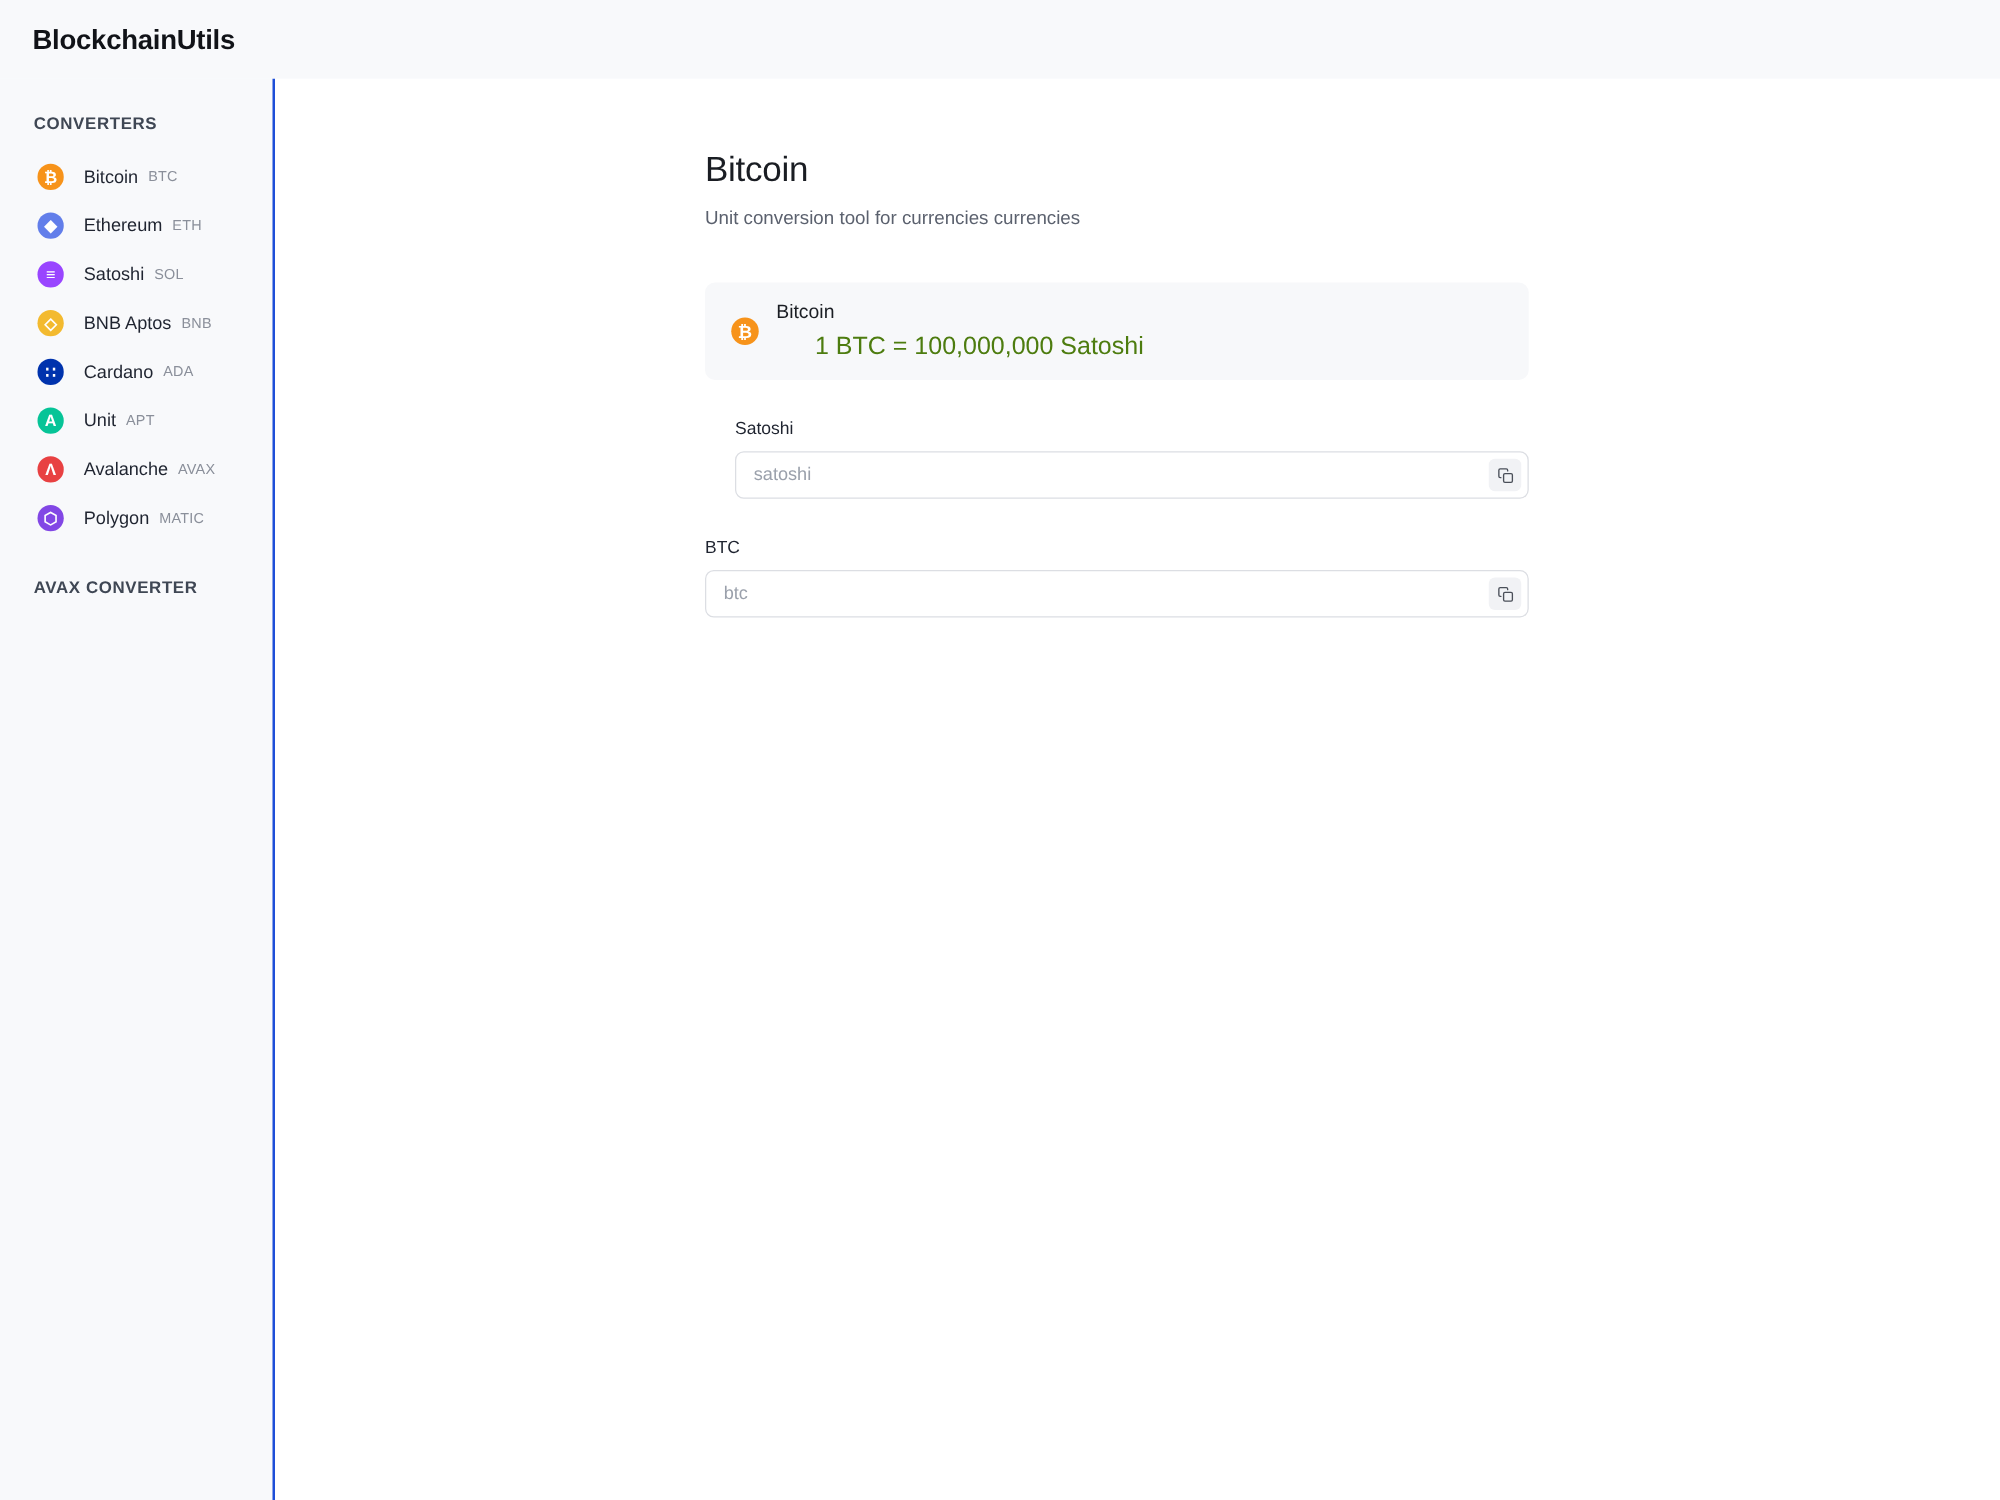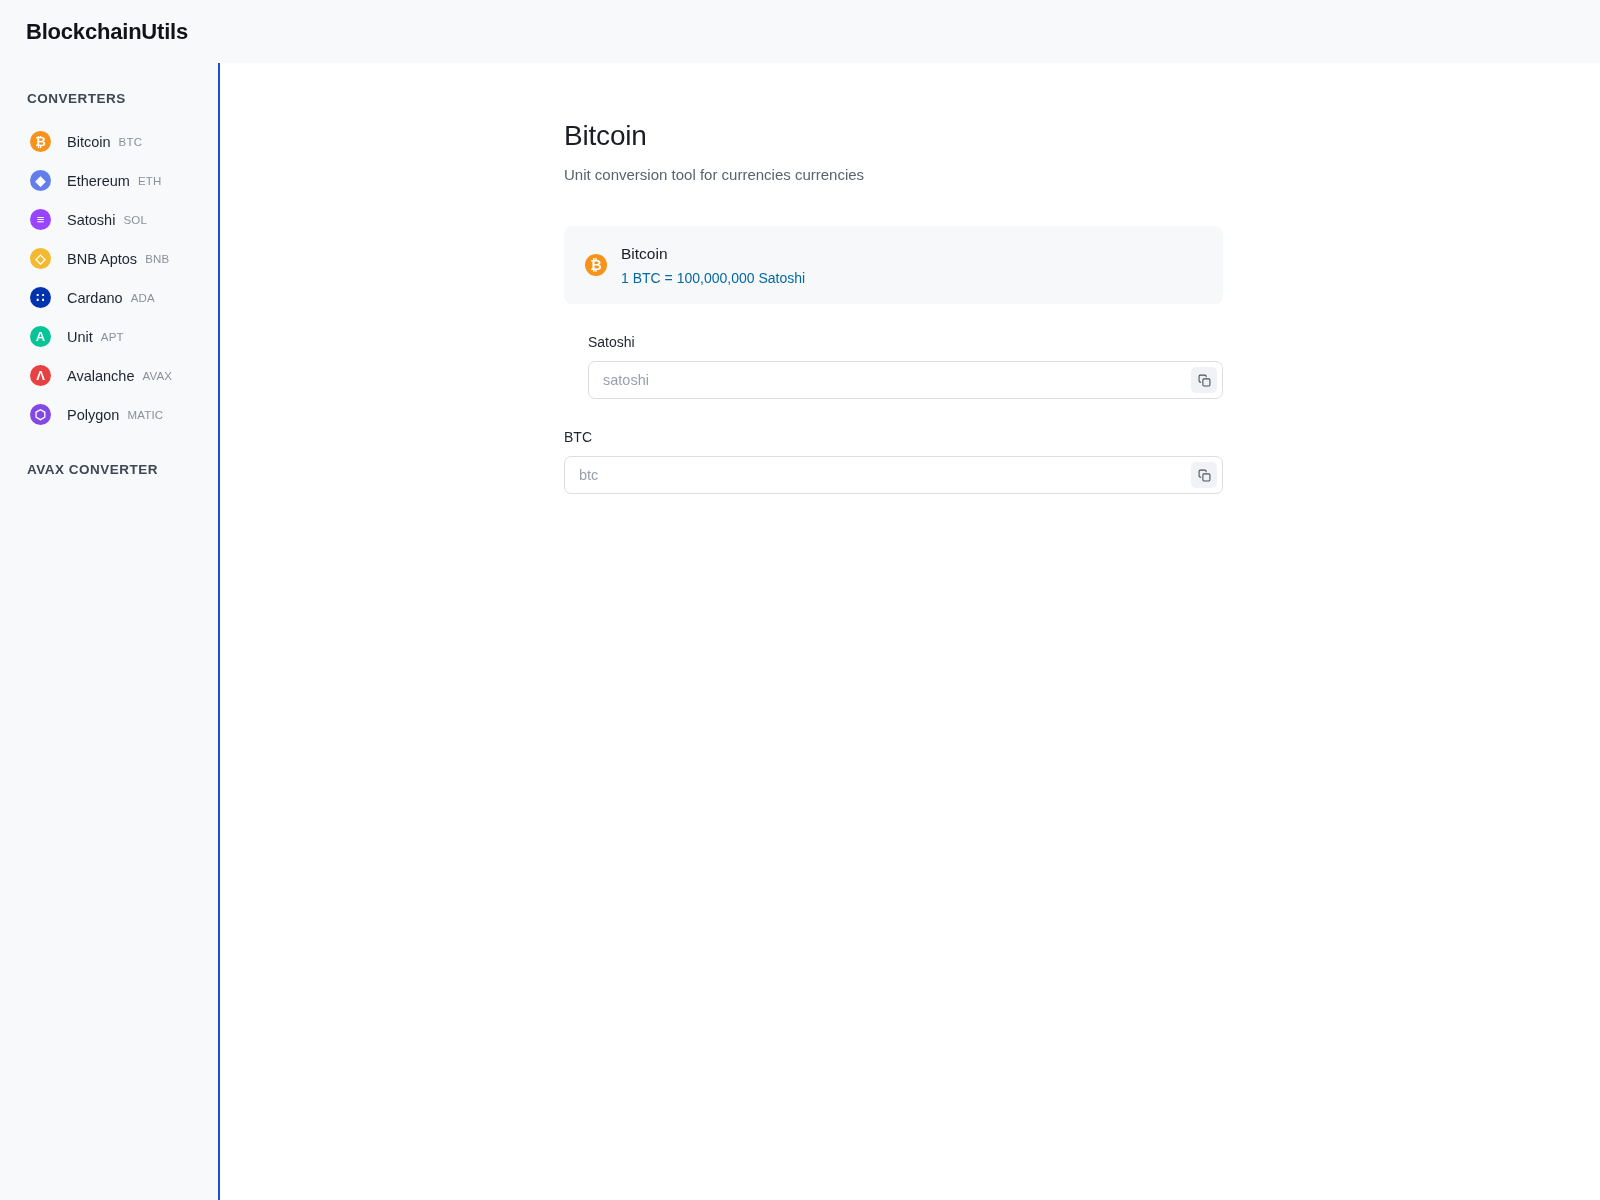--- a/index.html
+++ b/index.html
@@ -127,23 +127,24 @@
   .info-card .coin-icon {
     width: 22px; height: 22px; flex: 0 0 22px;
     font-size: 14px;
   }
   .info-text { margin-left: 14px; }
   .info-name {
     font-size: 15.5px;
     color: #1a1d23;
   }
   .info-rate {
-    font-size: 14px;
-    color: #0369a1;
+    font-size: 20px;
+    color: #4d7c0f;
     margin-top: 7px;
+    margin-left: 31px;
   }
 
   .field-group { margin-top: 30px; }
   .field-group.first { margin-top: 30px; margin-left: 24px; }
   .field-label {
     font-size: 14px;
     color: #1f2430;
     margin-bottom: 11px;
   }
   .input-wrap {

